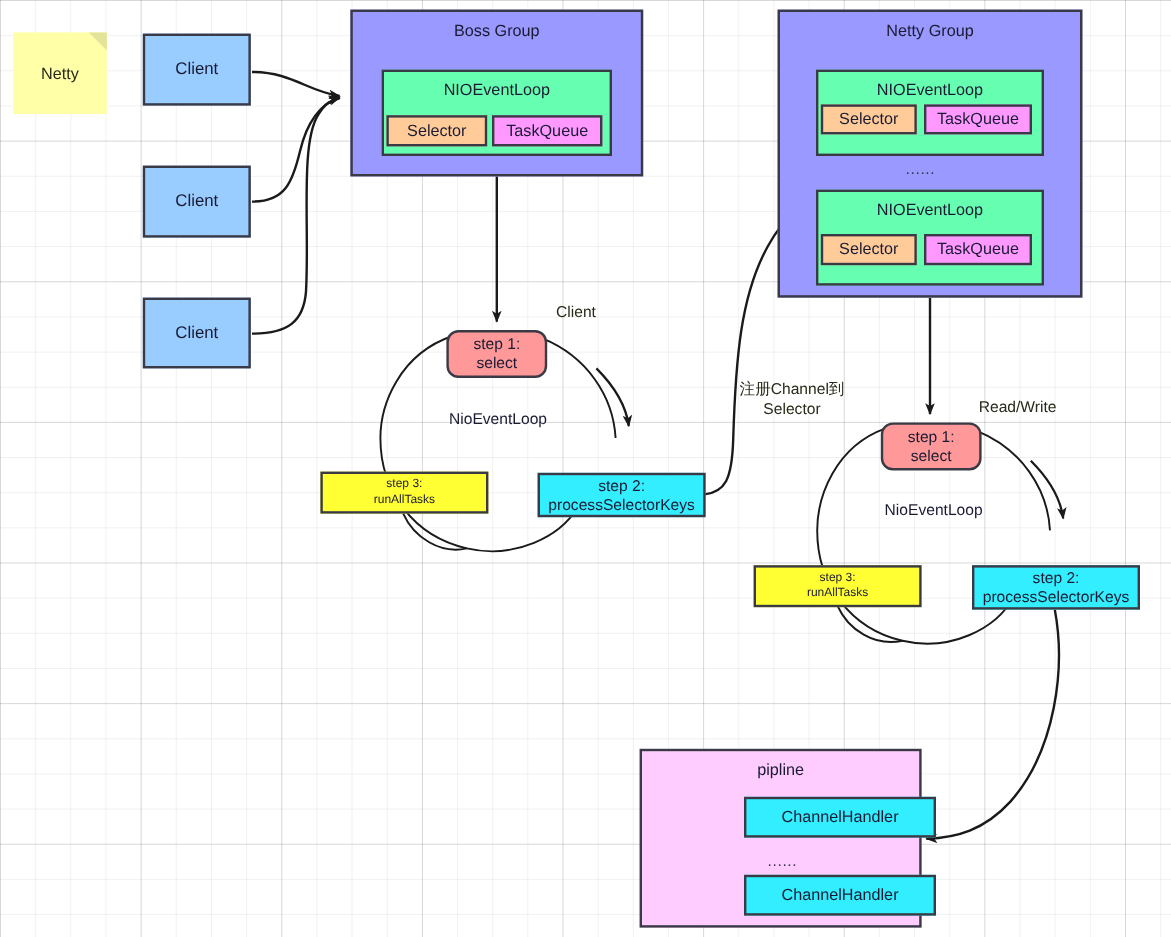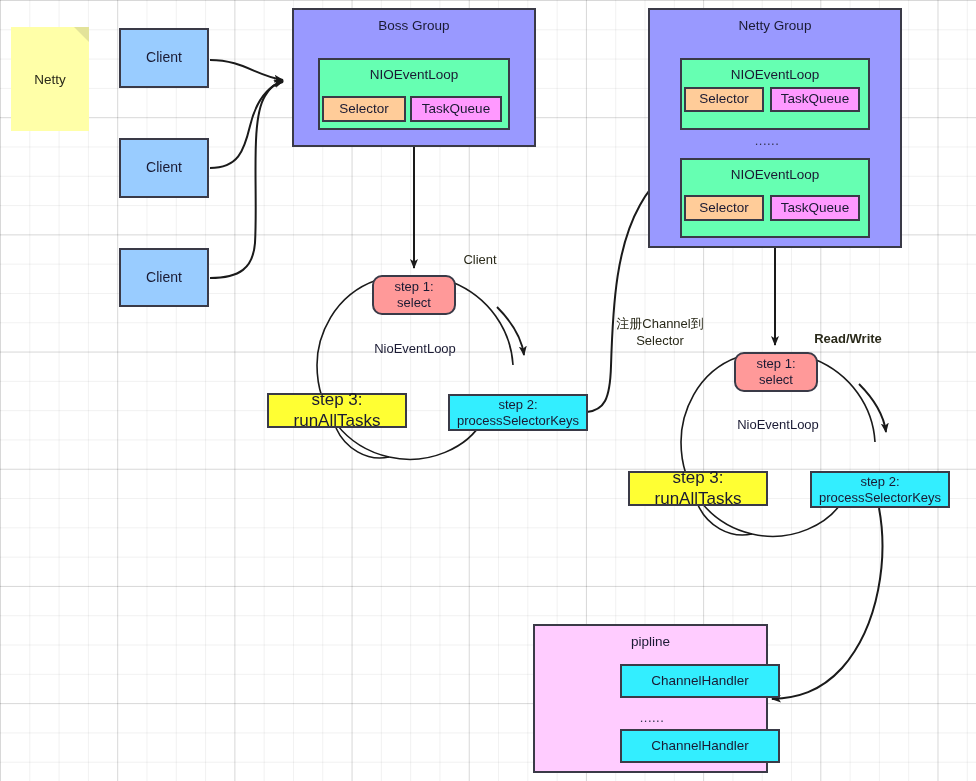--- a/index.html
+++ b/index.html
@@ -72,21 +72,21 @@
     background: #FF99FF;
     font-size: 13.5px;
   }
   .step1-box {
     background: #FF9999;
     font-size: 13px;
     border-radius: 10px;
   }
   .step3-box {
     background: #FFFF33;
-    font-size: 17px;
+    font-size: 10px;
     justify-content: center;
   }
   .step2-box {
     background: #33EEFF;
     font-size: 13px;
   }
   .pipeline-box {
     background: #FFCCFF;
     align-items: flex-start;
     justify-content: center;
@@ -173,21 +173,21 @@
       <path d="M738,357 C696,372 681,414 681,442 C681,487 709,524 752,534 C791,543 830,525 845,497" stroke-width="1.6"></path>
       <path d="M814,359 C851,374 873,407 875,442" stroke-width="1.6"></path>
       <path d="M698,505 C707,525 729,539 752,534" stroke-width="1.6"></path>
 
       <path d="M859,384 C877,402 884,417 886,432" stroke-width="1.9" marker-end="url(#arrowhead)"></path>
 
       <path d="M879,508 C888,556 880,625 842,668 C820,692 797,698 772,699" marker-end="url(#arrowhead)"></path>
     </g>
   </svg>
 
-  <div class="note" style="left:11px; top:27px; width:78px; height:104px;">
+  <div class="note" style="left:11px; top:27px; width:78px; height:68px;">
     <span>Netty</span>
     <span class="note-fold"></span>
   </div>
 
   <div class="node bordered client-box" style="left:119px; top:28px; width:90px; height:60px;">
     <span>Client</span>
   </div>
   <div class="node bordered client-box" style="left:119px; top:138px; width:90px; height:60px;">
     <span>Client</span>
   </div>
@@ -245,21 +245,21 @@
 runAllTasks</span>
   </div>
   <div class="node bordered step2-box two-line" style="left:448px; top:394px; width:140px; height:37px;">
     <span class="two-line">step 2:
 processSelectorKeys</span>
   </div>
 
   <div class="plain-label" style="left:607px; top:316px; width:106px;">注册Channel到
 Selector</div>
 
-  <div class="plain-label" style="left:810px; top:331px; width:76px;font-weight:bold;">Read/Write</div>
+  <div class="plain-label" style="left:810px; top:331px; width:76px;">Read/Write</div>
 
   <div class="node bordered step1-box two-line" style="left:734px; top:352px; width:84px; height:40px;">
     <span class="two-line">step 1:
 select</span>
   </div>
   <div class="loop-title" style="left:722px; top:417px; width:112px;">NioEventLoop</div>
   <div class="node bordered step3-box two-line" style="left:628px; top:471px; width:140px; height:35px;">
     <span class="two-line">step 3:
 runAllTasks</span>
   </div>

